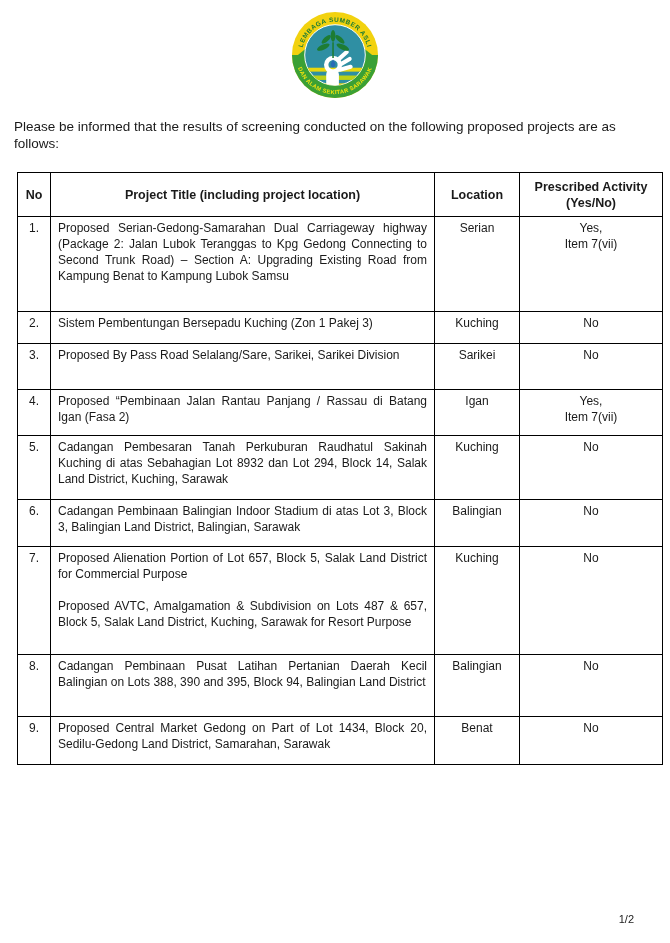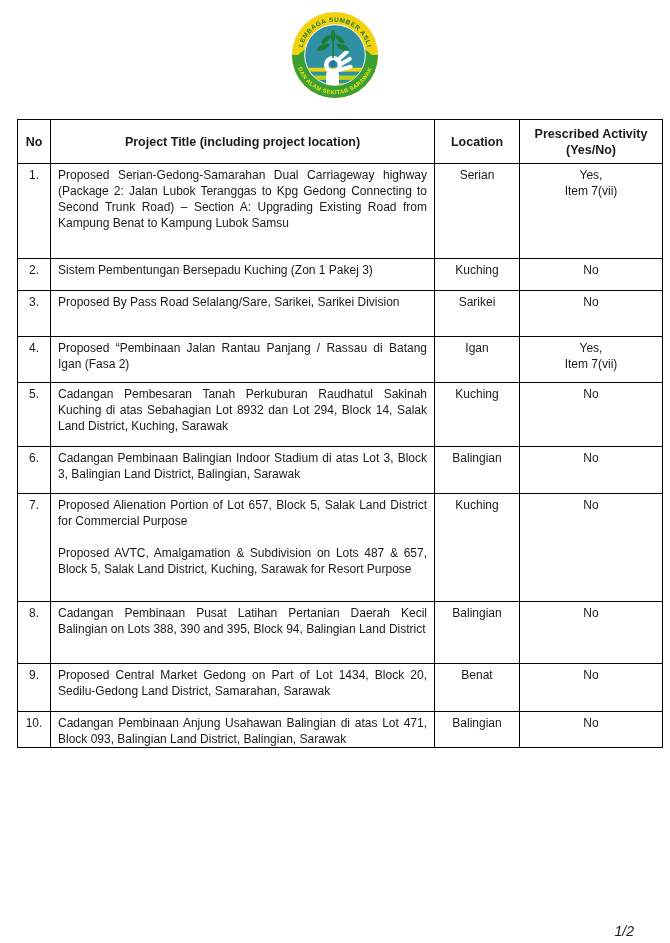--- a/index.html
+++ b/index.html
@@ -80,24 +80,23 @@
   tbody tr:nth-child(5)  { height: 64px; }
   tbody tr:nth-child(6)  { height: 47px; }
   tbody tr:nth-child(7)  { height: 108px; }
   tbody tr:nth-child(8)  { height: 62px; }
   tbody tr:nth-child(9)  { height: 48px; }
   tbody tr:nth-child(10) { height: 32px; }
   tbody tr:nth-child(11) { height: 48px; }
   .page-number {
     position: absolute;
     right: 36px;
-    bottom: 4px;
-    font-size: 14px;
+    bottom: 18px;
+    font-size: 11px;
     color: #222;
-    font-style: italic;
   }
 </style>
 </head>
 <body>
 
 <div class="page">
 
   <div class="logo-wrap">
     <svg width="88" height="88" viewBox="0 0 90 90">
       <defs>
@@ -144,20 +143,21 @@
       <text font-family="Liberation Sans, sans-serif" font-size="6.6" font-weight="bold" fill="#1d7c33" letter-spacing="0.6">
         <textPath href="#arc-top" startOffset="50%" text-anchor="middle">LEMBAGA SUMBER ASLI</textPath>
       </text>
       <text font-family="Liberation Sans, sans-serif" font-size="5.8" font-weight="bold" fill="#f2e30e" letter-spacing="0.4">
         <textPath href="#arc-bottom" startOffset="50%" text-anchor="middle">DAN ALAM SEKITAR SARAWAK</textPath>
       </text>
     </svg>
   </div>
 
 
+  <div class="intro">Please be informed that the results of screening conducted on the following proposed projects are as follows:</div>
 
   <table class="results">
     <thead>
       <tr>
         <th class="col-no">No</th>
         <th class="col-title">Project Title (including project location)</th>
         <th class="col-loc">Location</th>
         <th class="col-act">Prescribed Activity
 (Yes/No)</th>
       </tr>
@@ -214,24 +214,18 @@
       <td class="cell-title col-title">Cadangan Pembinaan Pusat Latihan Pertanian Daerah Kecil Balingian on Lots 388, 390 and 395, Block 94, Balingian Land District</td>
       <td class="cell-loc col-loc">Balingian</td>
       <td class="cell-act col-act">No</td>
     </tr>
         <tr>
       <td class="cell-no col-no">9.</td>
       <td class="cell-title col-title">Proposed Central Market Gedong on Part of Lot 1434, Block 20, Sedilu-Gedong Land District, Samarahan, Sarawak</td>
       <td class="cell-loc col-loc">Benat</td>
       <td class="cell-act col-act">No</td>
     </tr>
-        <tr>
-      <td class="cell-no col-no">10.</td>
-      <td class="cell-title col-title">Cadangan Pembinaan Anjung Usahawan Balingian di atas Lot 471, Block 093, Balingian Land District, Balingian, Sarawak</td>
-      <td class="cell-loc col-loc">Balingian</td>
-      <td class="cell-act col-act">No</td>
-    </tr>
       </tbody>
   </table>
 
   <div class="page-number">1/2</div>
 
 </div>
 
 </body></html>

